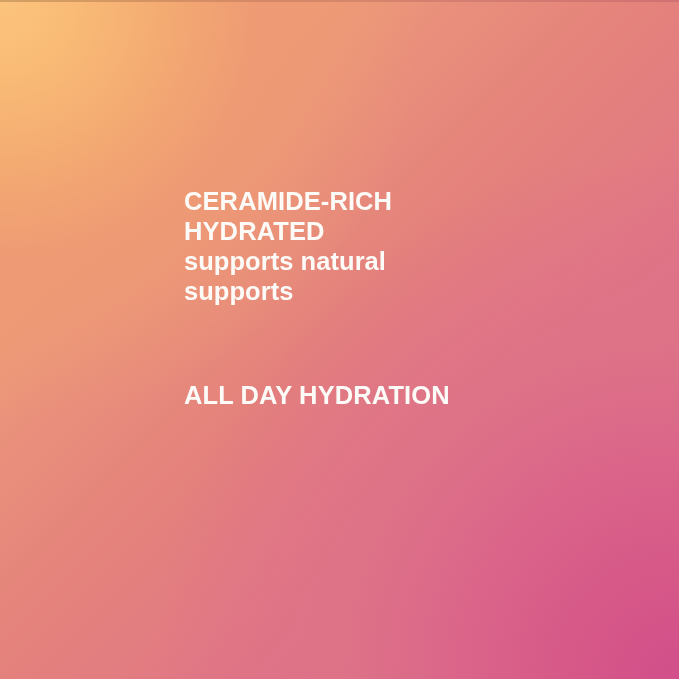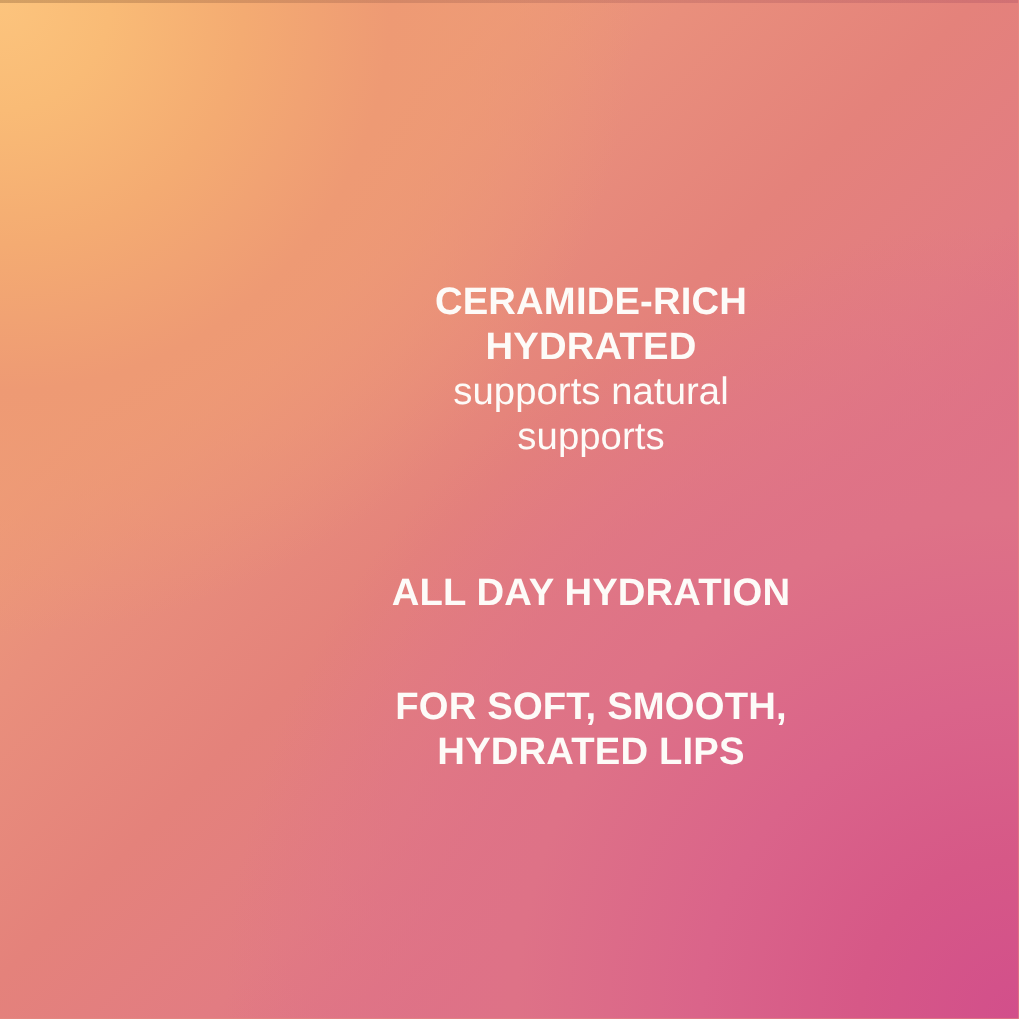--- a/index.html
+++ b/index.html
@@ -1,16 +1,16 @@
 <!DOCTYPE html>
 <html><head>
 <meta charset="utf-8">
 <title>Product Benefit Panel</title>
 <style>
-  * { margin: 0; padding: 0; box-sizing: border-box; text-align: center; }
+  * { margin: 0; padding: 0; box-sizing: border-box; }
 
   html, body {
     width: 679px;
     height: 679px;
     overflow: hidden;
   }
 
   body {
     font-family: "Liberation Sans", sans-serif;
     background: #e5887e;
@@ -83,21 +83,21 @@
     letter-spacing: -0.1px;
     white-space: nowrap;
   }
 
   .line.strong {
     font-weight: 700;
     letter-spacing: 0.1px;
   }
 
   .line.soft {
-    font-weight: 400;
+    font-weight: 700;
     letter-spacing: 0.05px;
   }
 </style>
 </head>
 <body>
 
 <div id="panel">
 
   <div id="top-edge-line"></div>
 
@@ -107,19 +107,15 @@
       <span class="line strong">CERAMIDE-RICH</span>
       <span class="line strong">HYDRATED</span>
       <span class="line soft">supports natural</span>
       <span class="line soft">supports</span>
     </div>
 
     <div class="block gap-hydration">
       <span class="line strong">ALL DAY HYDRATION</span>
     </div>
 
-    <div class="block gap-lips">
-      <span class="line strong">FOR SOFT, SMOOTH,</span>
-      <span class="line strong">HYDRATED LIPS</span>
-    </div>
 
   </div>
 </div>
 
 </body></html>

